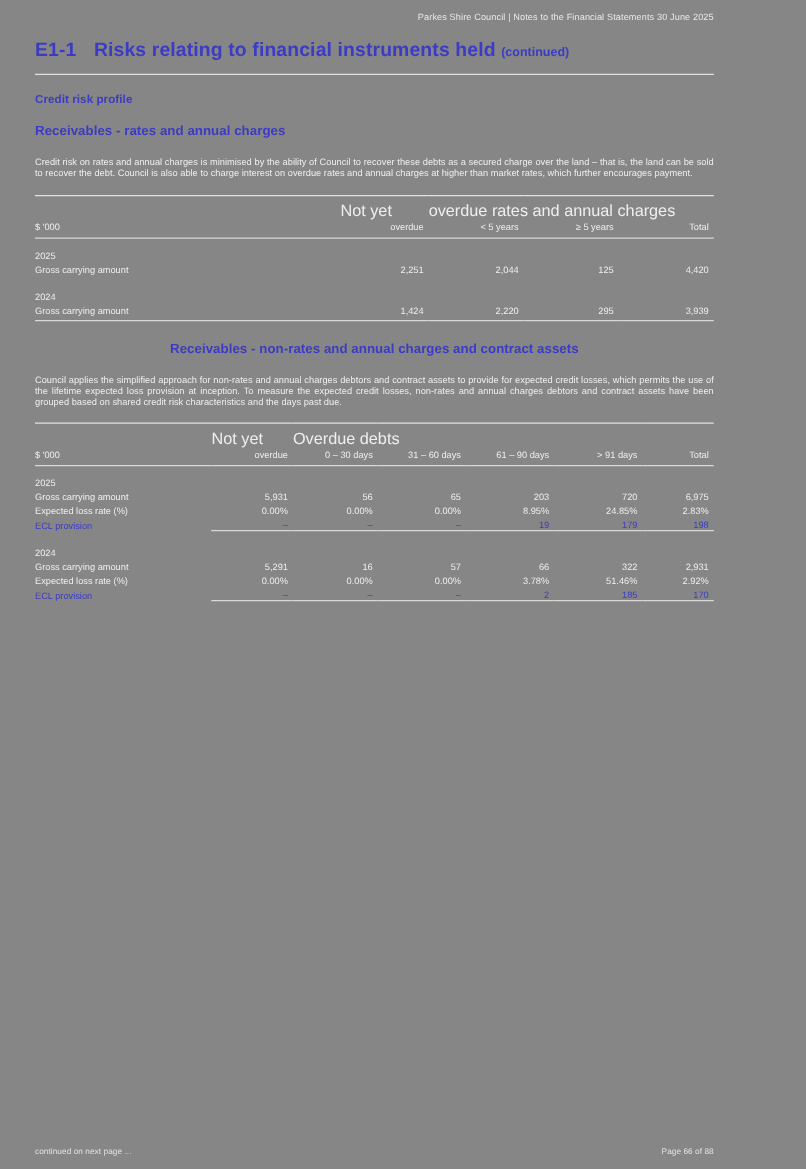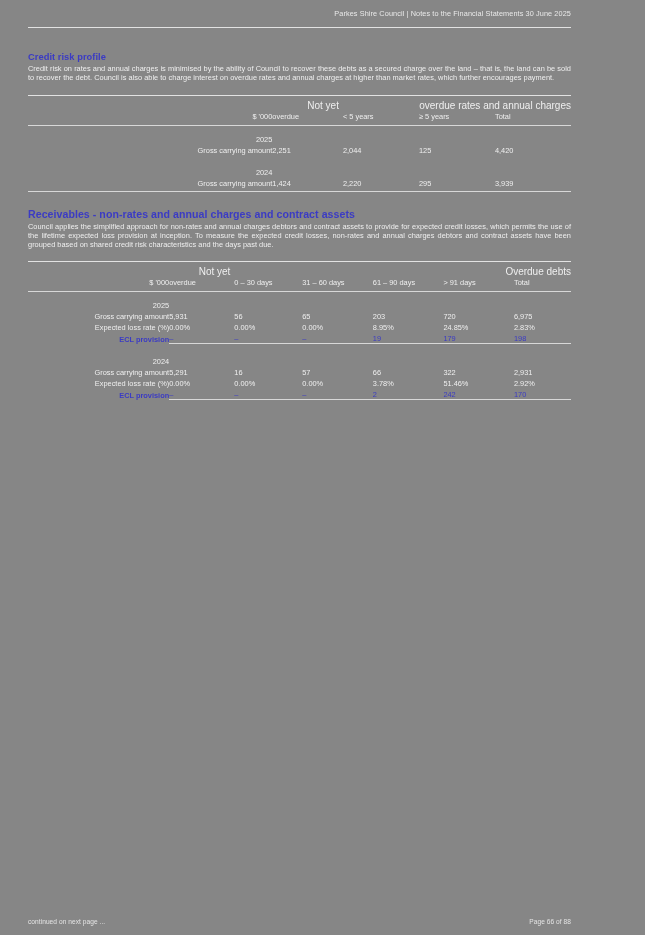--- a/index.html
+++ b/index.html
@@ -52,78 +52,78 @@
     margin-top: 9px;
     border-top: 1.5px solid #e2e2e2;
     height: 0;
   }
 
   
   .h-sub {
     color: #3b3bc4;
     font-size: 9.3px;
     font-weight: bold;
-    margin-top: 24px;
+    margin-top: 14px;
     letter-spacing: 0.05px;
   }
   .h-sec {
     color: #3b3bc4;
     font-size: 10.6px;
     font-weight: bold;
     margin-top: 15px;
     letter-spacing: 0.05px;
   }
-  .h-sec.tight { margin-top: 16px; }
+  .h-sec.tight { margin-top: 16px; text-align: center; }
 
   .para {
     font-size: 7.4px;
     line-height: 9.3px;
     color: #efefef;
-    margin-top: 2px;
+    margin-top: 14px;
     text-align: justify;
     letter-spacing: 0.02px;
   }
   .para.gap { margin-top: 9px; }
 
   
   table.fin {
     width: 100%;
     border-collapse: collapse;
     font-size: 7.4px;
     color: #efefef;
     margin-top: 12px;
     table-layout: fixed;
   }
   table.fin td, table.fin th {
     padding: 0;
     font-weight: normal;
     vertical-align: bottom;
     white-space: nowrap;
   }
-  .num { text-align: left; padding-right: 4px !important; }
-  .lbl { text-align: right; }
+  .num { text-align: right; padding-right: 4px !important; }
+  .lbl { text-align: left; }
 
   .rule-top td { border-top: 1.5px solid #e2e2e2; height: 4px; }
   .rule-head td { border-bottom: 1px solid #d8d8d8; height: 3px; }
   .rule-bottom td { border-bottom: 1px solid #d8d8d8; height: 3px; }
 
   .grouphead td {
-    text-align: right;
-    font-size: 10px;
+    text-align: left;
+    font-size: 13px;
     padding-bottom: 1px !important;
   }
   .colhead td { font-size: 7.4px; padding-bottom: 1px !important; }
 
   .spacer-sm td { height: 7px; }
   .spacer-md td { height: 11px; }
   .row td { height: 11px; }
   .yr td { height: 11px; font-size: 7.4px; margin-top: 36px; }
 
   .ecl td { color: #3b3bc4; font-weight: bold; }
-  .ecl .lbl { color: #3b3bc4; font-weight: bold; }
+  .ecl .lbl { color: #3b3bc4; font-weight: normal; }
 
   .underline-cells td.num { border-bottom: 1px solid #d8d8d8; }
 
   
   .footer {
     position: absolute;
     left: 28px;
     right: 28px;
     bottom: 10px;
     font-size: 6.6px;
@@ -135,24 +135,28 @@
   .footer .left { letter-spacing: 0.05px; }
   .footer .right { letter-spacing: 0.05px; }
 </style>
 </head>
 <body>
 
 <div class="page">
 
   <div class="running-header">Parkes Shire Council | Notes to the Financial Statements 30 June 2025</div>
 
+  <div class="note-title">
+    <span class="note-num">E1-1</span><span>Risks relating to financial instruments held</span> <span class="note-cont">(continued)</span>
+  </div>
   <div class="title-rule"></div>
 
   <div class="h-sub">Credit risk profile</div>
 
+  <div class="h-sec">Receivables - rates and annual charges</div>
   <div class="para">Credit risk on rates and annual charges is minimised by the ability of Council to recover these debts as a secured charge over the land – that is, the land can be sold to recover the debt. Council is also able to charge interest on overdue rates and annual charges at higher than market rates, which further encourages payment.</div>
 
   <table class="fin">
     <colgroup>
       <col style="width:45%">
         <col style="width:13%">
         <col style="width:14%">
         <col style="width:14%">
         <col style="width:14%">
     </colgroup>
@@ -307,21 +311,21 @@
         <td class="num">3.78%</td>
         <td class="num">51.46%</td>
         <td class="num">2.92%</td>
       </tr>
       <tr class="row ecl underline-cells">
         <td class="lbl">ECL provision</td>
         <td class="num">–</td>
         <td class="num">–</td>
         <td class="num">–</td>
         <td class="num">2</td>
-        <td class="num">242</td>
+        <td class="num">185</td>
         <td class="num">170</td>
       </tr>
     </tbody>
   </table>
 
   <div class="footer">
     <span class="left">continued on next page ...</span>
     <span class="right">Page 66 of 88</span>
   </div>
 

